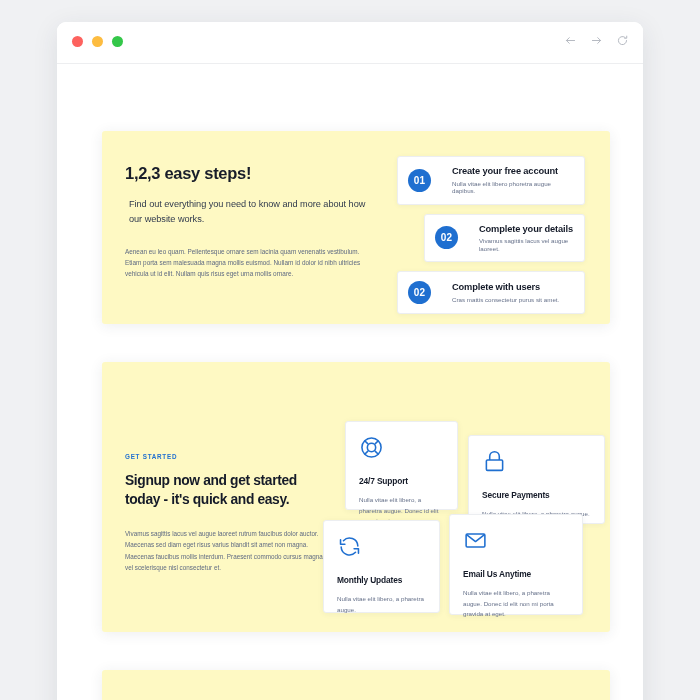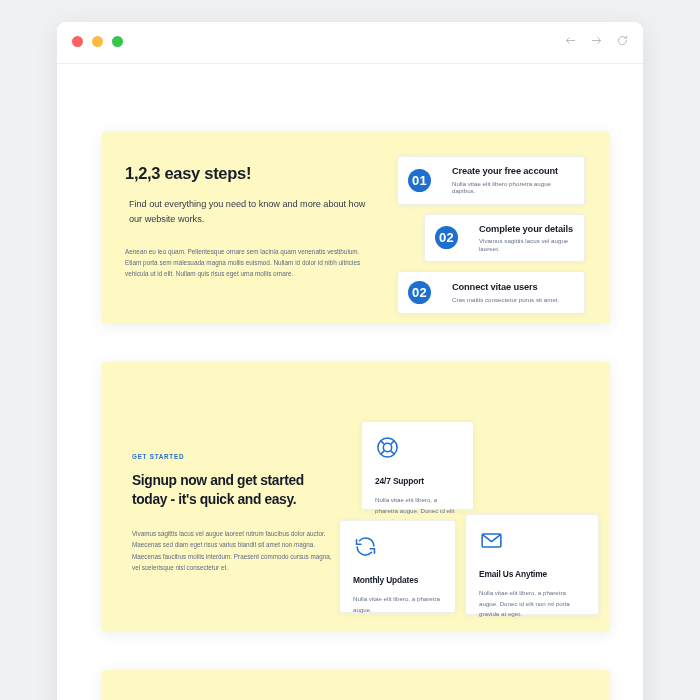--- a/index.html
+++ b/index.html
@@ -130,21 +130,21 @@
     margin-left: 27px;
     width: calc(100% - 27px);
   }
   .step-badge {
     flex: 0 0 auto;
     width: 23px;
     height: 23px;
     border-radius: 50%;
     background: #1f6fd0;
     color: #ffffff;
-    font-size: 13px;
+    font-size: 10px;
     font-weight: bold;
     display: flex;
     align-items: center;
     justify-content: center;
     letter-spacing: 0.2px;
   }
   .step-text { margin-left: 21px; }
   .step-title {
     font-size: 9.3px;
     font-weight: bold;
@@ -161,21 +161,21 @@
 
   
   #section-signup {
     left: 45px;
     top: 298px;
     width: 508px;
     height: 270px;
   }
   .s2-left {
     position: absolute;
-    left: 30px;
+    left: 23px;
     top: 91px;
     width: 205px;
   }
   .eyebrow {
     font-size: 6.3px;
     font-weight: bold;
     color: #1f6fd0;
     letter-spacing: 0.75px;
   }
   .s2-heading {
@@ -195,21 +195,20 @@
 
   
   .feature-card {
     position: absolute;
     background: #ffffff;
     border: 1px solid #eceef1;
     border-radius: 3px;
     box-shadow: 0 1px 6px rgba(45,55,75,0.055);
     box-sizing: border-box;
     padding: 13px 13px 12px 13px;
-    margin-left: 16px;
   }
   .feature-icon { height: 30px; color: #1f6fd0; }
   .feature-icon svg { display: block; }
   .feature-title {
     margin-top: 11px;
     font-size: 8.4px;
     font-weight: bold;
     color: #151b29;
     letter-spacing: -0.15px;
   }
@@ -293,21 +292,21 @@
           <div class="step-badge">02</div>
           <div class="step-text">
             <div class="step-title">Complete your details</div>
             <div class="step-desc">Vivamus sagittis lacus vel augue laoreet.</div>
           </div>
         </div>
 
         <div class="step-card">
           <div class="step-badge">02</div>
           <div class="step-text">
-            <div class="step-title">Connect vitae users</div>
+            <div class="step-title">Complete with users</div>
             <div class="step-desc">Cras mattis consectetur purus sit amet.</div>
           </div>
         </div>
       </div>
     </div>
 
     <div class="section-card" id="section-signup">
       <div class="s2-left">
         <div class="eyebrow">GET STARTED</div>
         <h2 class="s2-heading">Signup now and get started today - it's quick and easy.</h2>
@@ -319,20 +318,30 @@
           <svg width="25" height="25" viewBox="0 0 24 24" fill="none" stroke="#1f6fd0" stroke-width="1.5">
             <circle cx="12" cy="12" r="9.2"></circle>
             <circle cx="12" cy="12" r="4"></circle>
             <path d="M8.8 8.8L5.5 5.5M15.2 8.8l3.3-3.3M8.8 15.2l-3.3 3.3M15.2 15.2l3.3 3.3"></path>
           </svg>
         </div>
         <div class="feature-title">24/7 Support</div>
         <div class="feature-desc">Nulla vitae elit libero, a pharetra augue. Donec id elit non mi porta.</div>
       </div>
 
+      <div class="feature-card" id="feature-secure">
+        <div class="feature-icon">
+          <svg width="25" height="25" viewBox="0 0 24 24" fill="none" stroke="#1f6fd0" stroke-width="1.5" stroke-linejoin="round">
+            <rect x="4.2" y="10.5" width="15.6" height="10" rx="1.1"></rect>
+            <path d="M7.4 10.5V7.2a4.6 4.6 0 0 1 9.2 0v3.3"></path>
+          </svg>
+        </div>
+        <div class="feature-title">Secure Payments</div>
+        <div class="feature-desc">Nulla vitae elit libero, a pharetra augue. Donec id elit non mi porta.</div>
+      </div>
 
       <div class="feature-card" id="feature-email">
         <div class="feature-icon">
           <svg width="25" height="25" viewBox="0 0 24 24" fill="none" stroke="#1f6fd0" stroke-width="1.5" stroke-linejoin="round">
             <rect x="3" y="5.8" width="18" height="12.4" rx="1.1"></rect>
             <path d="M3.4 6.4l8.6 6.6 8.6-6.6"></path>
           </svg>
         </div>
         <div class="feature-title">Email Us Anytime</div>
         <div class="feature-desc">Nulla vitae elit libero, a pharetra augue. Donec id elit non mi porta gravida at eget.</div>

